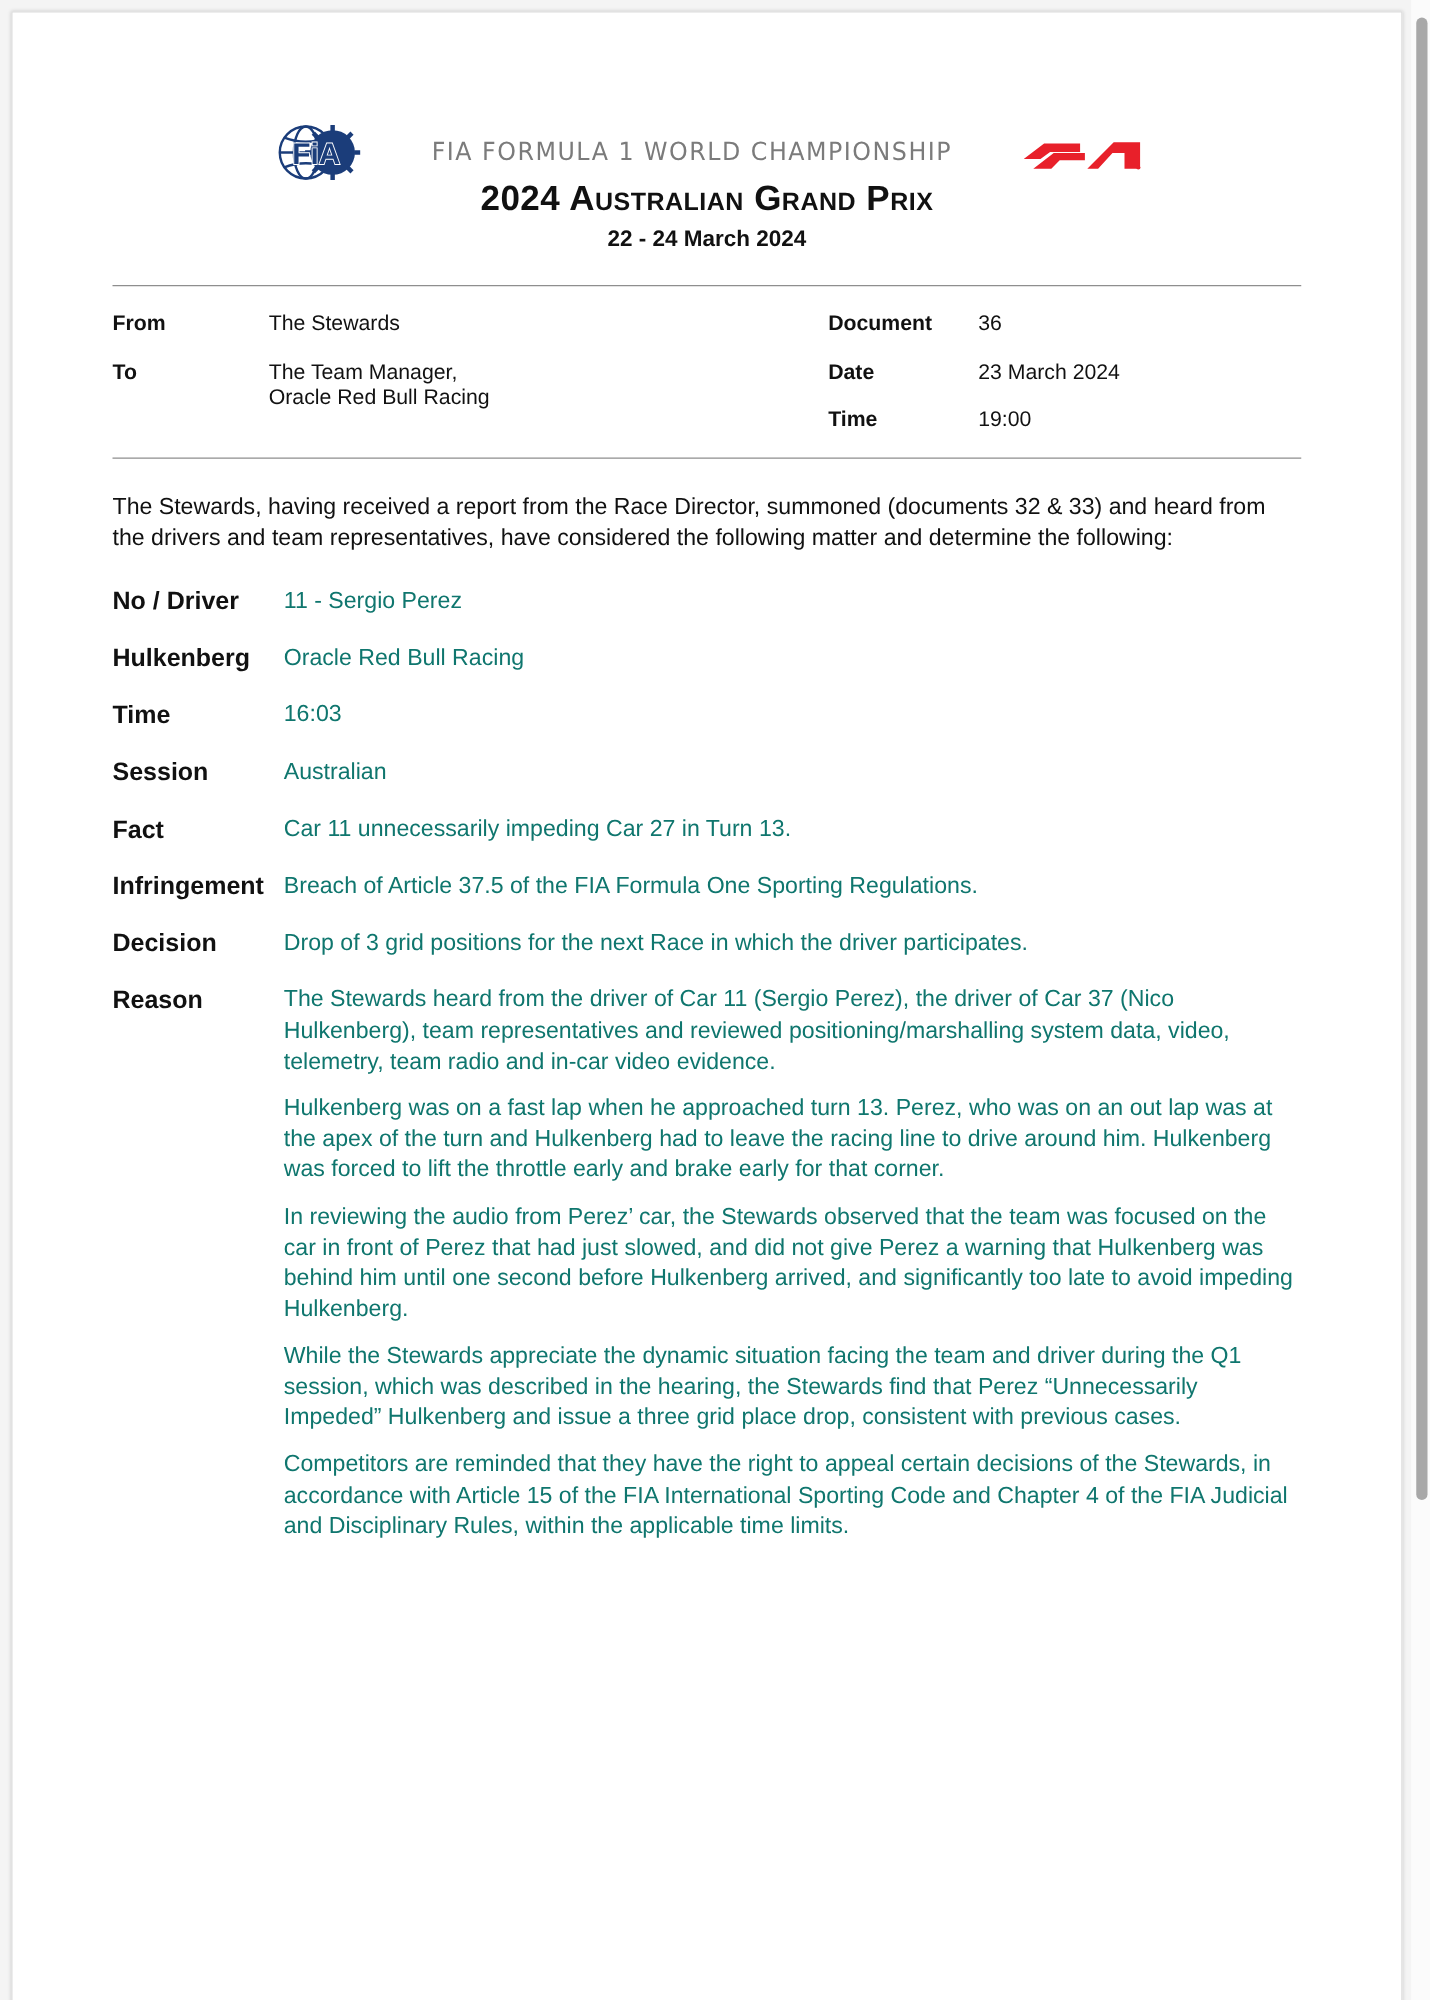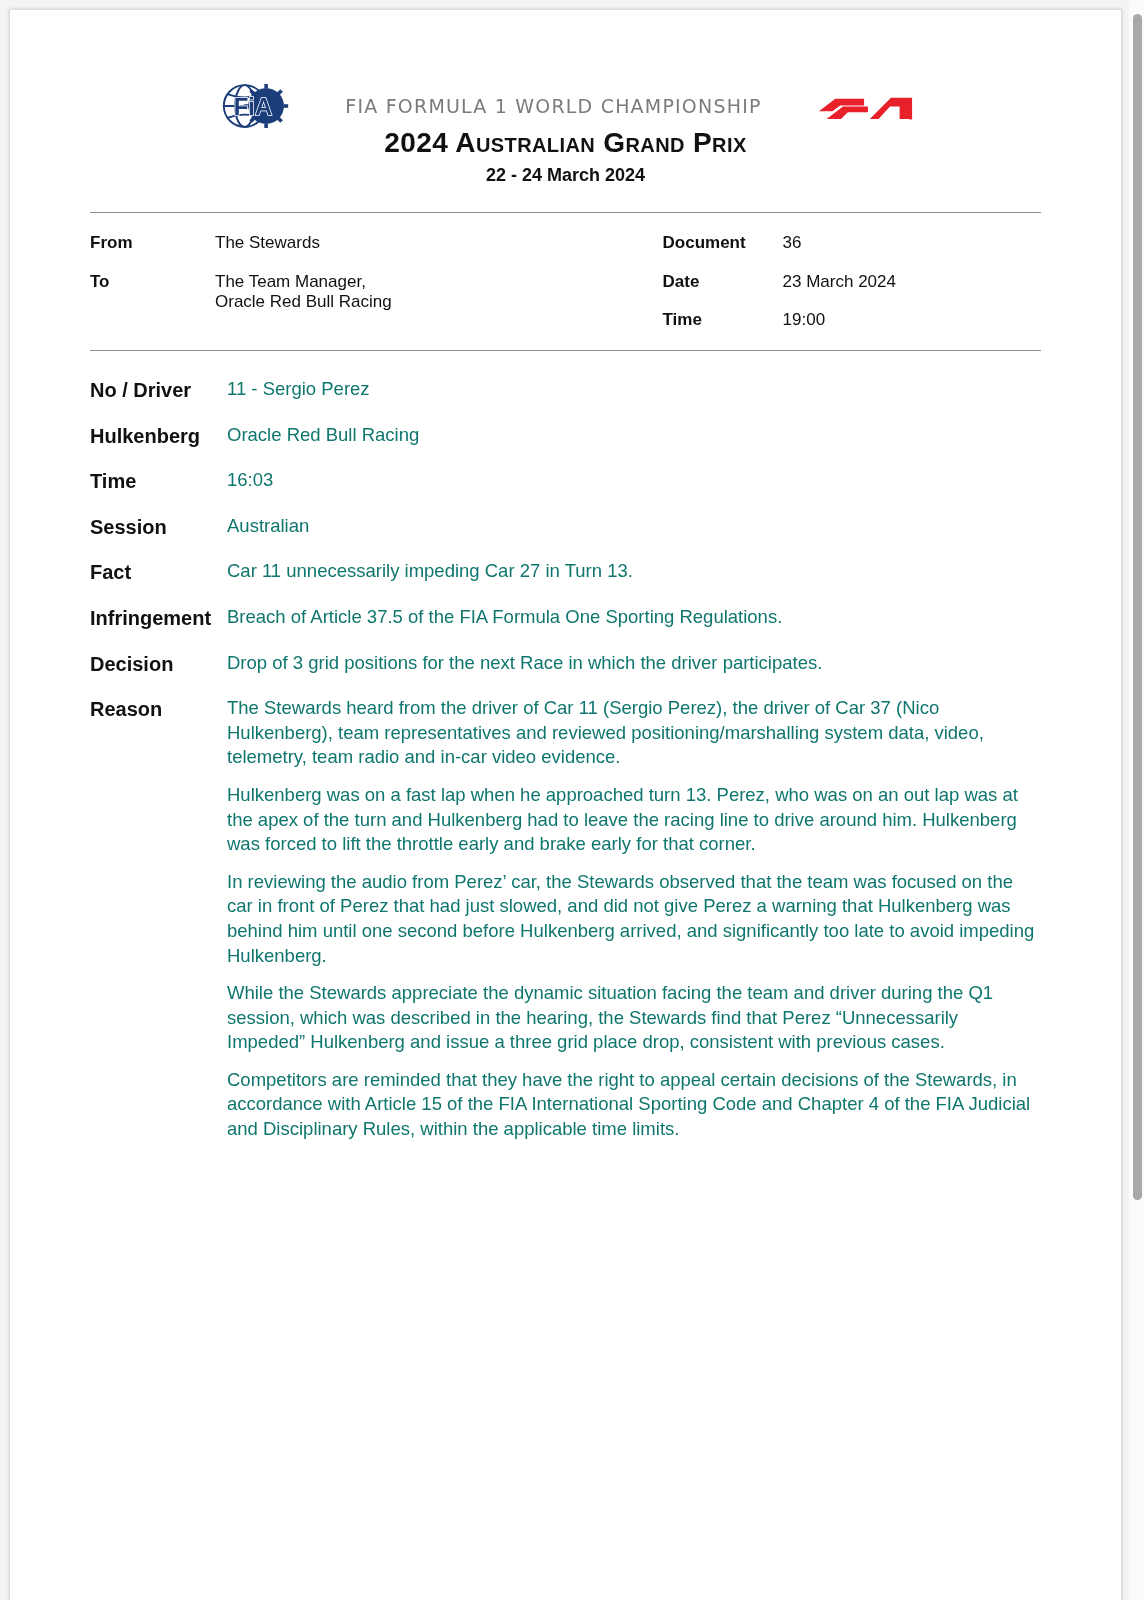--- a/index.html
+++ b/index.html
@@ -28,21 +28,21 @@
     top: 9px;
     width: 1113px;
     min-height: 1700px;
     background: #ffffff;
     border: 1px solid #dcdcdc;
     box-shadow: 0 0 3px rgba(0,0,0,0.16);
     padding: 0;
   }
 
   .page-inner {
-    padding: 0 80px;
+    padding: 16px 80px;
   }
 
   
   .masthead {
     display: flex;
     align-items: center;
     justify-content: center;
     gap: 56px;
     padding-top: 96px;
     height: 78px;
@@ -271,20 +271,21 @@
           </div>
           <div class="meta-row">
             <div class="meta-label">Time</div>
             <div class="meta-value">19:00</div>
           </div>
         </div>
       </div>
 
       <hr class="rule bottom">
 
+      <p class="intro">The Stewards, having received a report from the Race Director, summoned (documents 32 &amp; 33) and heard from the drivers and team representatives, have considered the following matter and determine the following:</p>
 
       <div class="fields">
 
         <div class="field-row">
           <div class="field-label">No / Driver</div>
           <div class="field-value">11 - Sergio Perez</div>
         </div>
 
         <div class="field-row">
           <div class="field-label">Hulkenberg</div>

